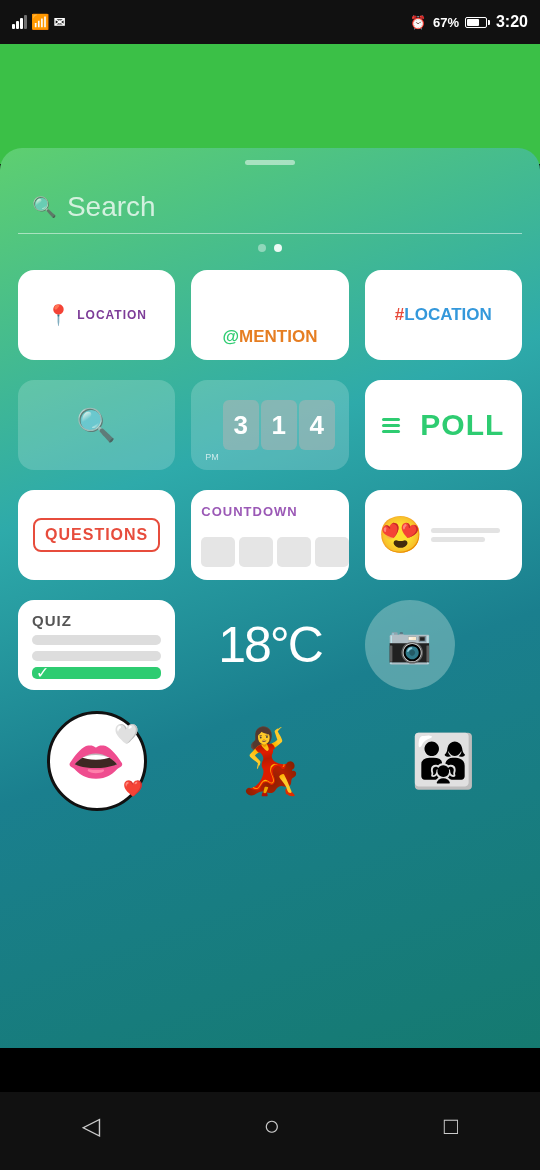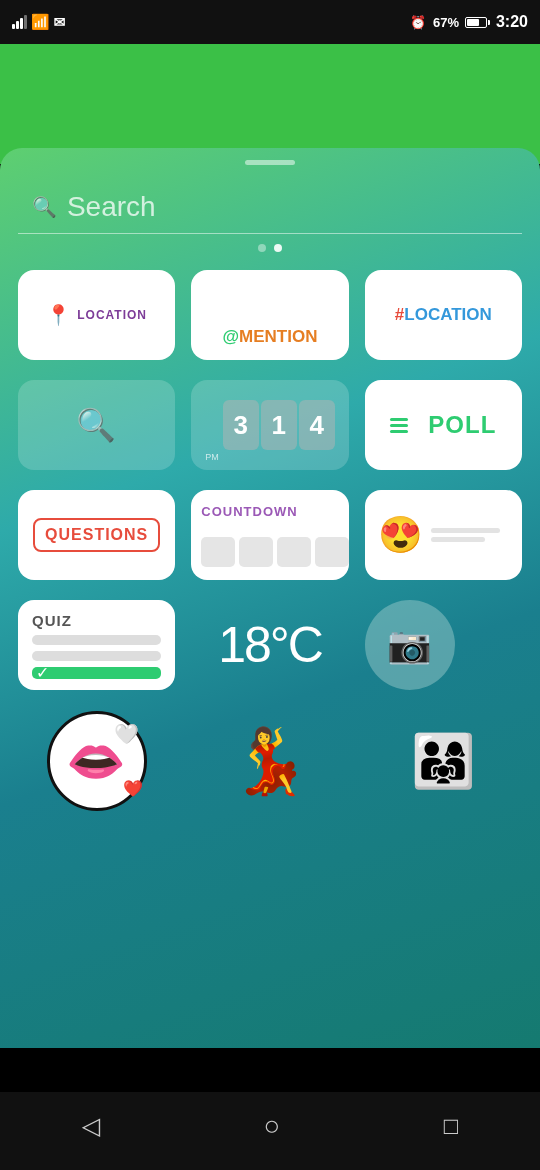--- a/index.html
+++ b/index.html
@@ -219,21 +219,21 @@
       gap: 3px;
     }
     .poll-line {
       width: 18px;
       height: 3px;
       background: #2ecc71;
       border-radius: 2px;
     }
     .poll-label {
       color: #2ecc71;
-      font-size: 24px;
+      font-size: 30px;
       font-weight: 900;
       letter-spacing: 1px;
       margin-left: 12px;
     }
 
     
     .questions-label {
       color: #e74c3c;
       font-size: 16px;
       font-weight: 900;

